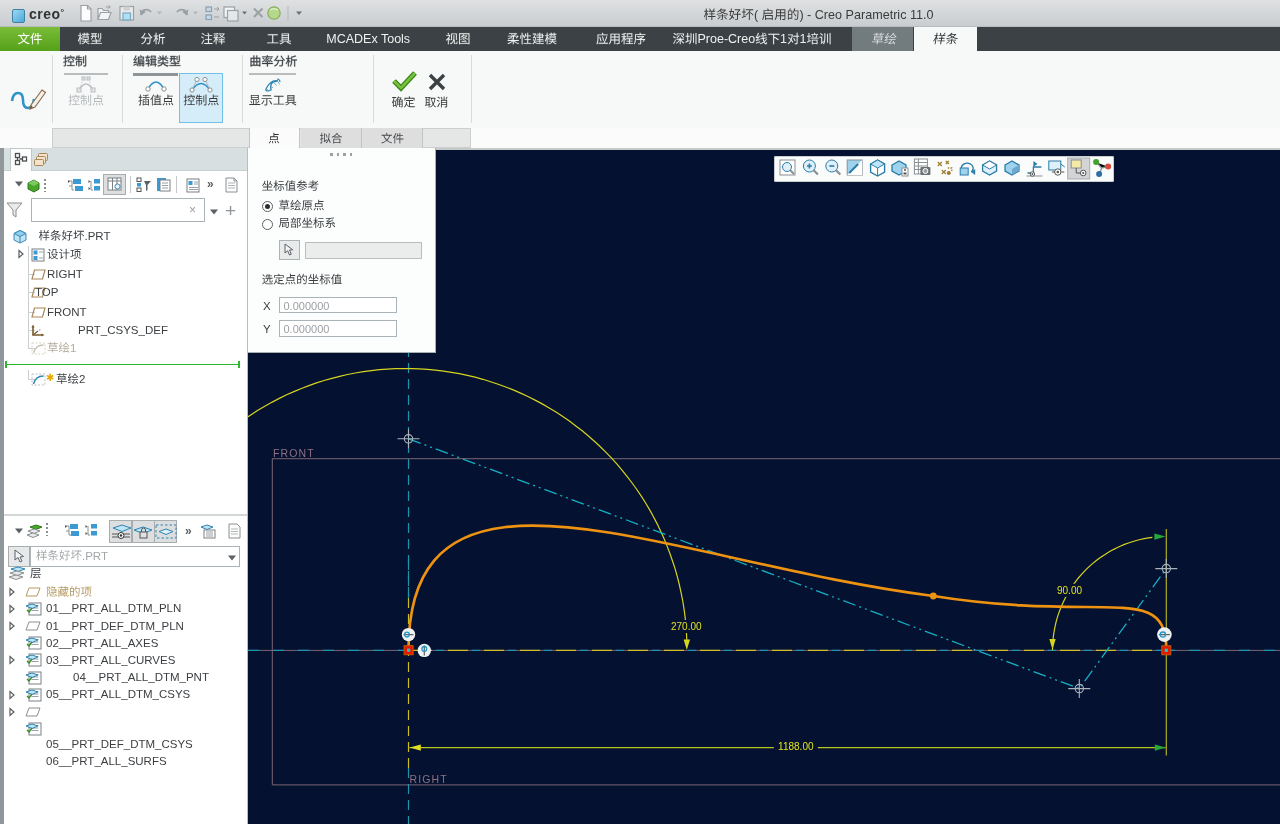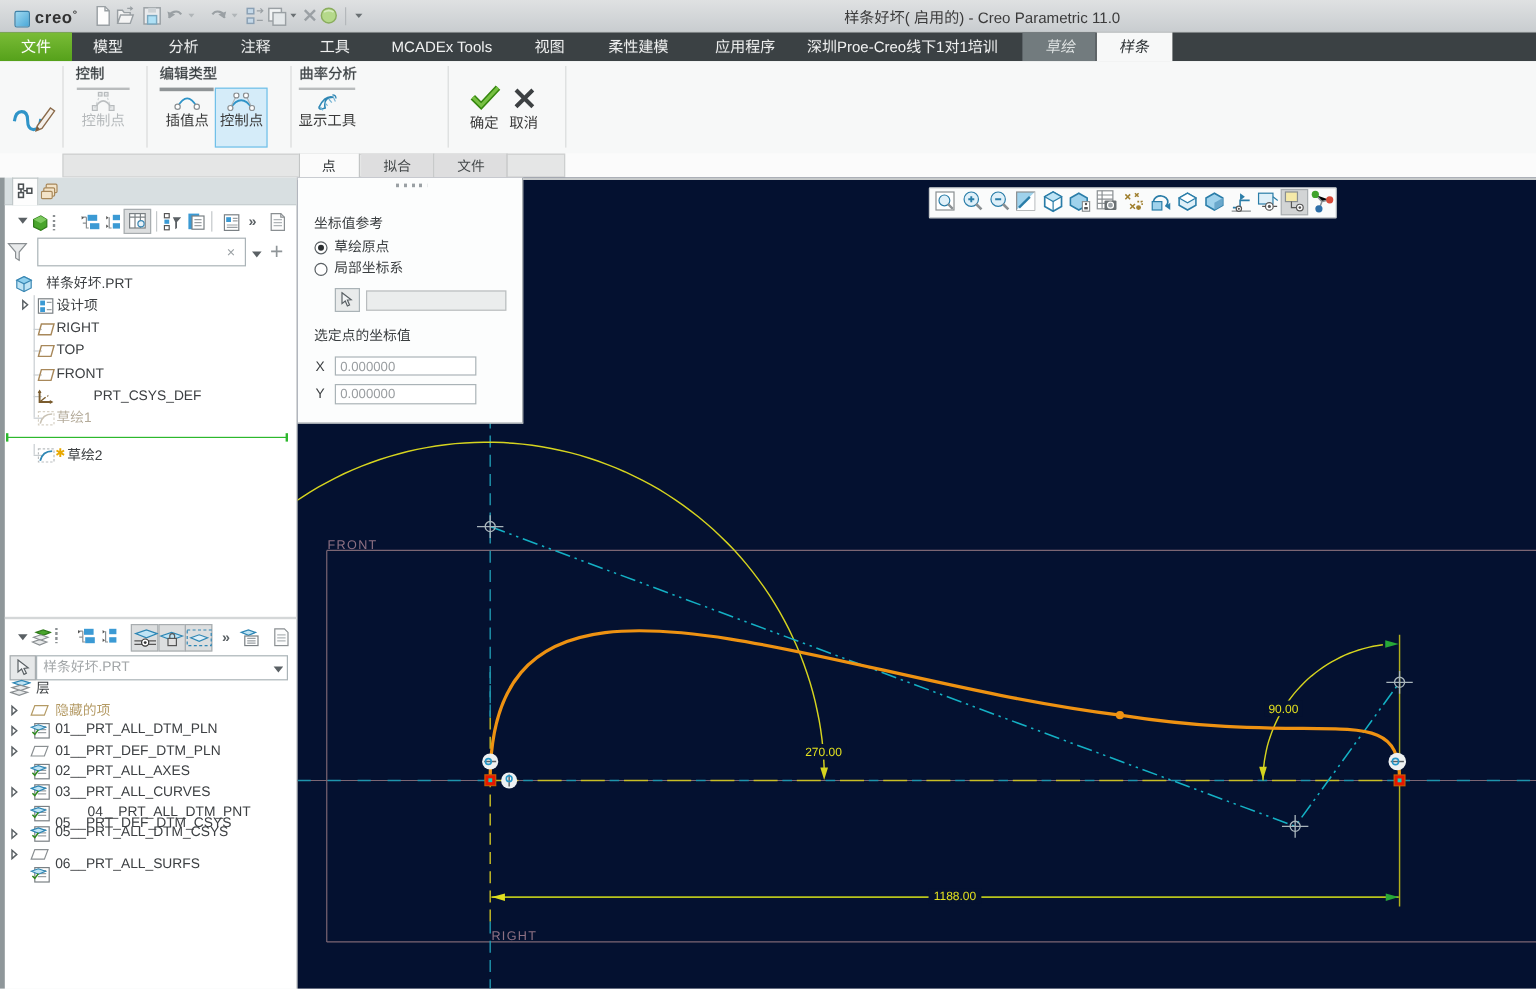--- a/index.html
+++ b/index.html
@@ -213,21 +213,21 @@
     <div style="position:absolute;left:5px;top:363.6px;width:235px;height:1.6px;background:#2db82d;"></div>
     <div style="position:absolute;left:5px;top:361px;width:1.6px;height:7px;background:#2db82d;"></div>
     <div style="position:absolute;left:238px;top:361px;width:1.6px;height:7px;background:#2db82d;"></div>
     <div style="position:absolute;left:28px;top:370px;width:1px;height:9px;background:#c9ced1;"></div>
     <svg width="15" height="13" viewBox="0 0 15 13" style="position:absolute;left:31px;top:373px;">
 <path d="M2.5 11 q2 -8 10 -8" fill="none" stroke="#2e86b4" stroke-width="1.5"></path>
       <rect x="1" y="1" width="13" height="11" fill="none" stroke="#b9bdbf" stroke-dasharray="2 1.6"></rect>
     </svg>
     <div style="position:absolute;left:46px;top:372px;font:10px 'Liberation Sans';color:#e8a800;">✱</div>
     <div style="position:absolute;left:47.0px;top:267.7px;font:11.5px 'Liberation Sans';color:#3d4043;white-space:pre;">RIGHT</div>
-    <div style="position:absolute;left:47.0px;top:286.3px;font:11.5px 'Liberation Sans';color:#3d4043;white-space:pre;">TOP</div>
+    <div style="position:absolute;left:35px;top:286.3px;font:11.5px 'Liberation Sans';color:#3d4043;white-space:pre;">TOP</div>
     <div style="position:absolute;left:47.0px;top:305.7px;font:11.5px 'Liberation Sans';color:#3d4043;white-space:pre;">FRONT</div>
     <div style="position:absolute;left:47.0px;top:324.3px;font:11.5px 'Liberation Sans';color:#3d4043;white-space:pre;margin-left:31px;">PRT_CSYS_DEF</div>
     <div style="position:absolute;left:4px;top:514px;width:243px;height:2px;background:#d4d7d8;"></div>
     <svg width="10" height="8" viewBox="0 0 10 8" style="position:absolute;left:14.0px;top:527.0px;">
       <path d="M1 1.5 l8 0 -4 5 z" fill="#5a6064"></path>
     </svg>
     <svg width="17" height="15" viewBox="0 0 17 15" style="position:absolute;left:26px;top:524px;">
 <g stroke-width="1">
         <polygon points="4,3 10,1 16,3 10,5.5" fill="#49a52c" stroke="#2f7a1a"></polygon>
         <polygon points="2,7 8,5 14,7 8,9.5" fill="#e8eaeb" stroke="#8a8f92"></polygon>
@@ -344,25 +344,25 @@
     <div style="position:absolute;left:46.0px;top:688.1px;font:11.5px 'Liberation Sans';color:#3d4043;white-space:pre;">05__PRT_ALL_DTM_CSYS</div>
     <svg width="17" height="14" viewBox="0 0 17 14" style="position:absolute;left:25px;top:687.6px;">
 <rect x="4" y="1" width="12" height="12" fill="#fff" stroke="#7a8084"></rect>
       <path d="M6.5 3.5 h7 M6.5 6 h7 M6.5 8.5 h7" stroke="#9aa0a4"></path>
       <polygon points="1,4 7,2 13,4 7,6.5" fill="#bfe4f5" stroke="#2e86b4"></polygon>
       <path d="M2 8 l2 2 3 -4" stroke="#2f8a1e" fill="none" stroke-width="1.3"></path>
     </svg>
     <svg width="8" height="10" viewBox="0 0 8 10" style="position:absolute;left:8px;top:706.8px;">
       <path d="M2 1.5 l4 3.5 -4 3.5 z" fill="none" stroke="#5a6064" stroke-width="1.2"></path>
     </svg>
-    <div style="position:absolute;left:46.0px;top:680px;font:11.5px 'Liberation Sans';color:#3d4043;white-space:pre;">05__PRT_DEF_DTM_CSYS</div>
+    <div style="position:absolute;left:46.0px;top:738px;font:11.5px 'Liberation Sans';color:#3d4043;white-space:pre;">05__PRT_DEF_DTM_CSYS</div>
     <svg width="16" height="10" viewBox="0 0 16 10" style="position:absolute;left:25px;top:706.8px;">
       <polygon points="4,1 15,1 12,9 1,9" fill="none" stroke="#8a8f92"></polygon>
     </svg>
-    <div style="position:absolute;left:46.0px;top:714px;font:11.5px 'Liberation Sans';color:#3d4043;white-space:pre;">06__PRT_ALL_SURFS</div>
+    <div style="position:absolute;left:46.0px;top:755px;font:11.5px 'Liberation Sans';color:#3d4043;white-space:pre;">06__PRT_ALL_SURFS</div>
     <svg width="17" height="14" viewBox="0 0 17 14" style="position:absolute;left:25px;top:721.9px;">
 <rect x="4" y="1" width="12" height="12" fill="#fff" stroke="#7a8084"></rect>
       <path d="M6.5 3.5 h7 M6.5 6 h7 M6.5 8.5 h7" stroke="#9aa0a4"></path>
       <polygon points="1,4 7,2 13,4 7,6.5" fill="#bfe4f5" stroke="#2e86b4"></polygon>
       <path d="M2 8 l2 2 3 -4" stroke="#2f8a1e" fill="none" stroke-width="1.3"></path>
     </svg>
     <div style="position:absolute;left:248px;top:148px;width:1032px;height:676px;background:#041130;"></div>
     <div style="position:absolute;left:248px;top:148px;width:1032px;height:1.5px;background:#c6c9ca;"></div>
     <svg width="1032" height="676" viewBox="248 148 1032 676" style="position:absolute;left:248px;top:148px;" fill="none">
       <path d="M272.3 458.7 H1280 M272.3 458.7 V784.9 M272.3 784.9 H1280" stroke="#7c6673" stroke-width="1"></path>

